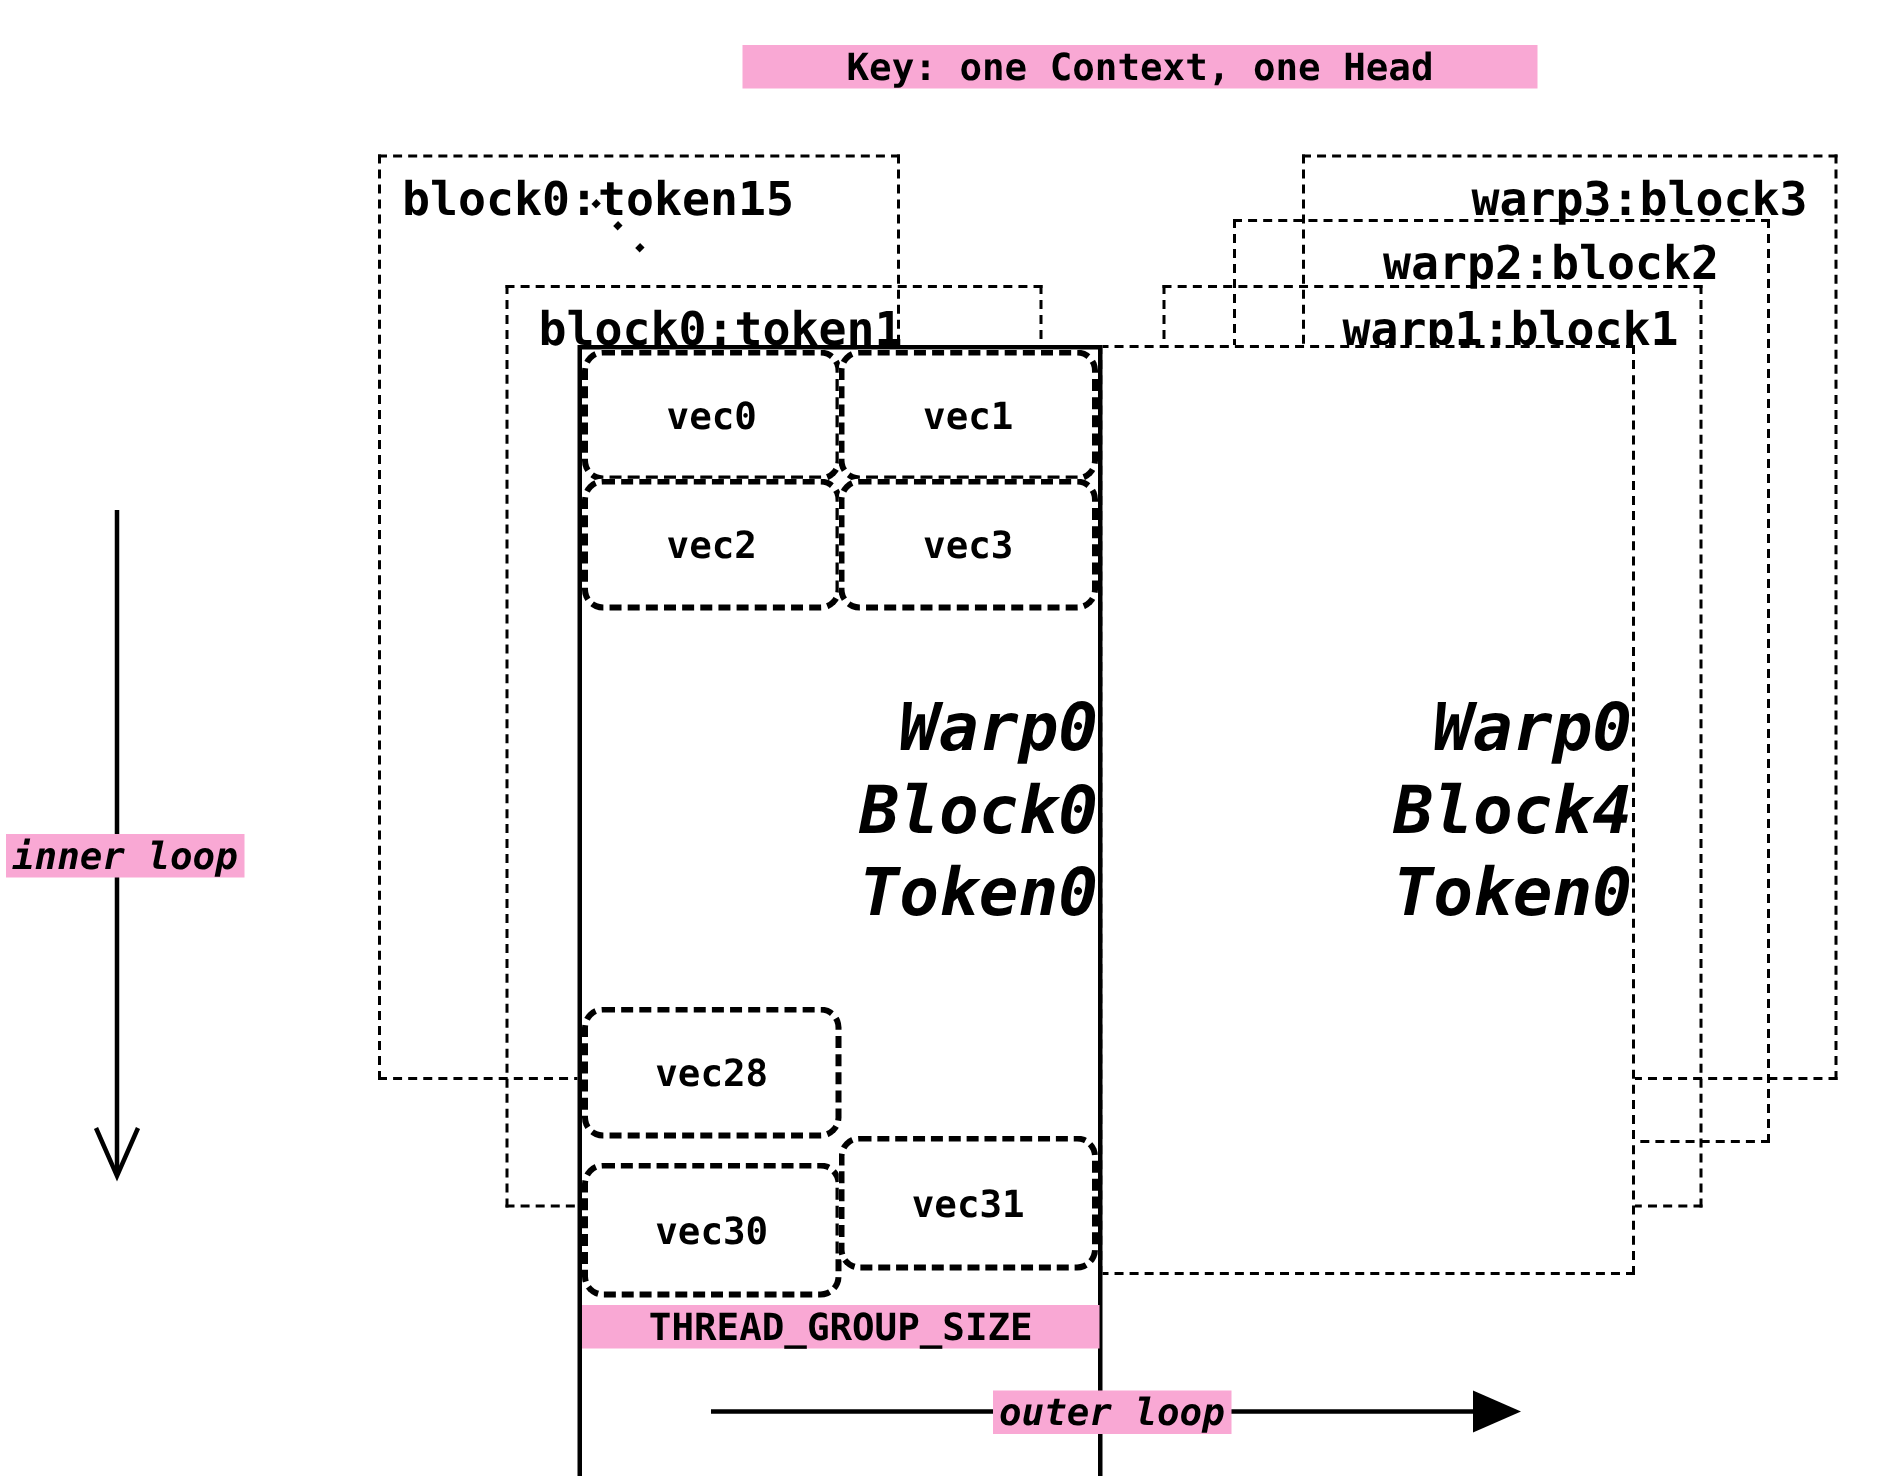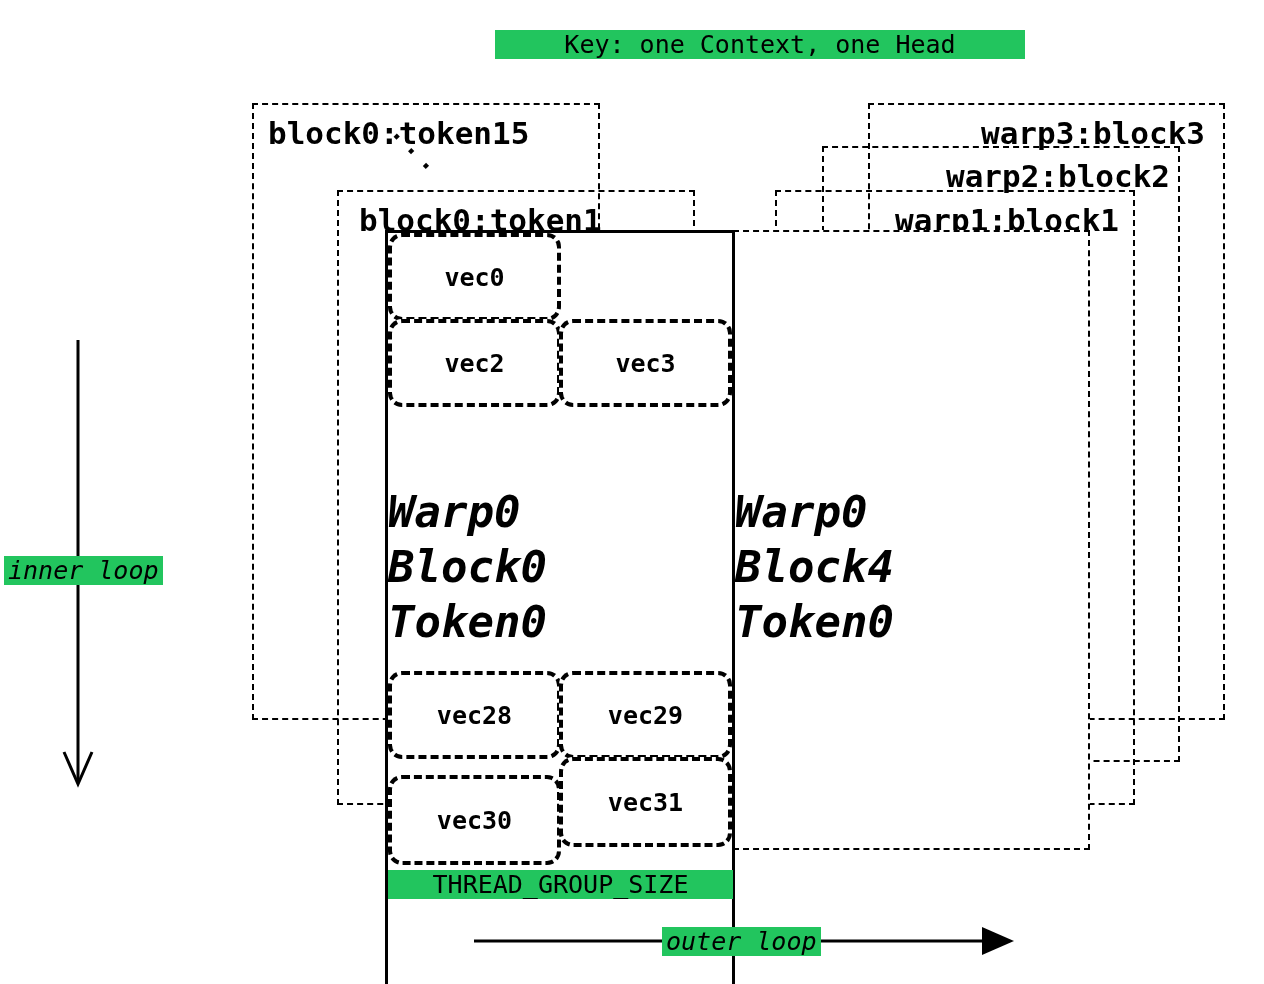--- a/index.html
+++ b/index.html
@@ -25,28 +25,28 @@
   .rightbox { position:absolute; border:2px dashed #000; background:#ffffff; }
   .mainbox  { position:absolute; border:3px solid  #000; background:#ffffff; }
 
   .vec {
     position:absolute; border:4px dashed #000; border-radius:14px;
     display:flex; align-items:center; justify-content:center;
     font-weight:bold; font-size:25px; background:#ffffff;
   }
 
   .bigtext {
-    position:absolute; left:0; right:0; text-align:left;
+    position:absolute; left:0; right:0; text-align:right;
     font-weight:bold; font-style:italic;
-    font-size:44px; line-height:55px; white-space:nowrap;margin-top:26px;
+    font-size:44px; line-height:55px; white-space:nowrap;
   }
 
   .caption {
-    position:absolute; font-weight:normal; font-size:25px;
-    white-space:nowrap; background:#22c55e; padding:0 4px;
+    position:absolute; font-weight:bold; font-size:25px;
+    white-space:nowrap; background:#f9a8d4; padding:0 4px;
   }
   .italic { font-style:italic; }
   .center { text-align:center; }
 
   .arrow-svg { position:absolute; }
 </style>
 </head>
 <body>
 
 <div class="stage">
@@ -58,48 +58,48 @@
   <div class="dots" style="left:382px; top:138px;">···</div>
 
   <div class="layer" style="left:337px; top:190px; width:358px; height:615px;">
     <div class="layer-label" style="left:20px; top:10px;">block0:token1</div>
   </div>
 
   <div class="layer" style="left:868px; top:103px; width:357px; height:617px;">
     <div class="layer-label" style="right:18px; top:10px;">warp3:block3</div>
   </div>
   <div class="layer" style="left:822px; top:146px; width:358px; height:616px;">
-    <div class="layer-label" style="right:8px; top:10px;">warp2:block2</div>
+    <div class="layer-label" style="right:32px; top:10px;">warp2:block2</div>
   </div>
   <div class="layer" style="left:775px; top:190px; width:360px; height:615px;">
     <div class="layer-label" style="right:14px; top:10px;">warp1:block1</div>
   </div>
 
   <div class="rightbox" style="left:733px; top:230px; width:357px; height:620px;">
     <div class="bigtext" style="top:226px;">
       <div>Warp0</div>
       <div>Block4</div>
       <div>Token0</div>
     </div>
   </div>
 
   <div class="mainbox" style="left:385px; top:230px; width:350px; height:764px;">
 
     <div class="vec" style="left:0px;   top:0px;   width:173px; height:88px;">vec0</div>
+    <div class="vec" style="left:171px; top:0px;   width:173px; height:88px;">vec1</div>
     <div class="vec" style="left:0px;   top:86px;  width:173px; height:88px;">vec2</div>
     <div class="vec" style="left:171px; top:86px;  width:173px; height:88px;">vec3</div>
 
     <div class="bigtext" style="top:225px;">
       <div>Warp0</div>
       <div>Block0</div>
       <div>Token0</div>
     </div>
 
     <div class="vec" style="left:0px;   top:438px; width:173px; height:88px;">vec28</div>
-    <div class="vec" style="left:171px; top:438px; width:173px; height:88px;">vec29</div>
     <div class="vec" style="left:0px;   top:524px; width:173px; height:90px;margin-top:18px;">vec30</div>
     <div class="vec" style="left:171px; top:524px; width:173px; height:90px;">vec31</div>
   </div>
 
   <svg class="arrow-svg" style="left:58px; top:338px;" width="40" height="460">
     <line x1="20" y1="2" x2="20" y2="442" stroke="#000" stroke-width="3"></line>
     <polyline points="6,414 20,446 34,414" stroke="#000" stroke-width="3" fill="none"></polyline>
   </svg>
 
   <svg class="arrow-svg" style="left:470px; top:917px;" width="548" height="48">

